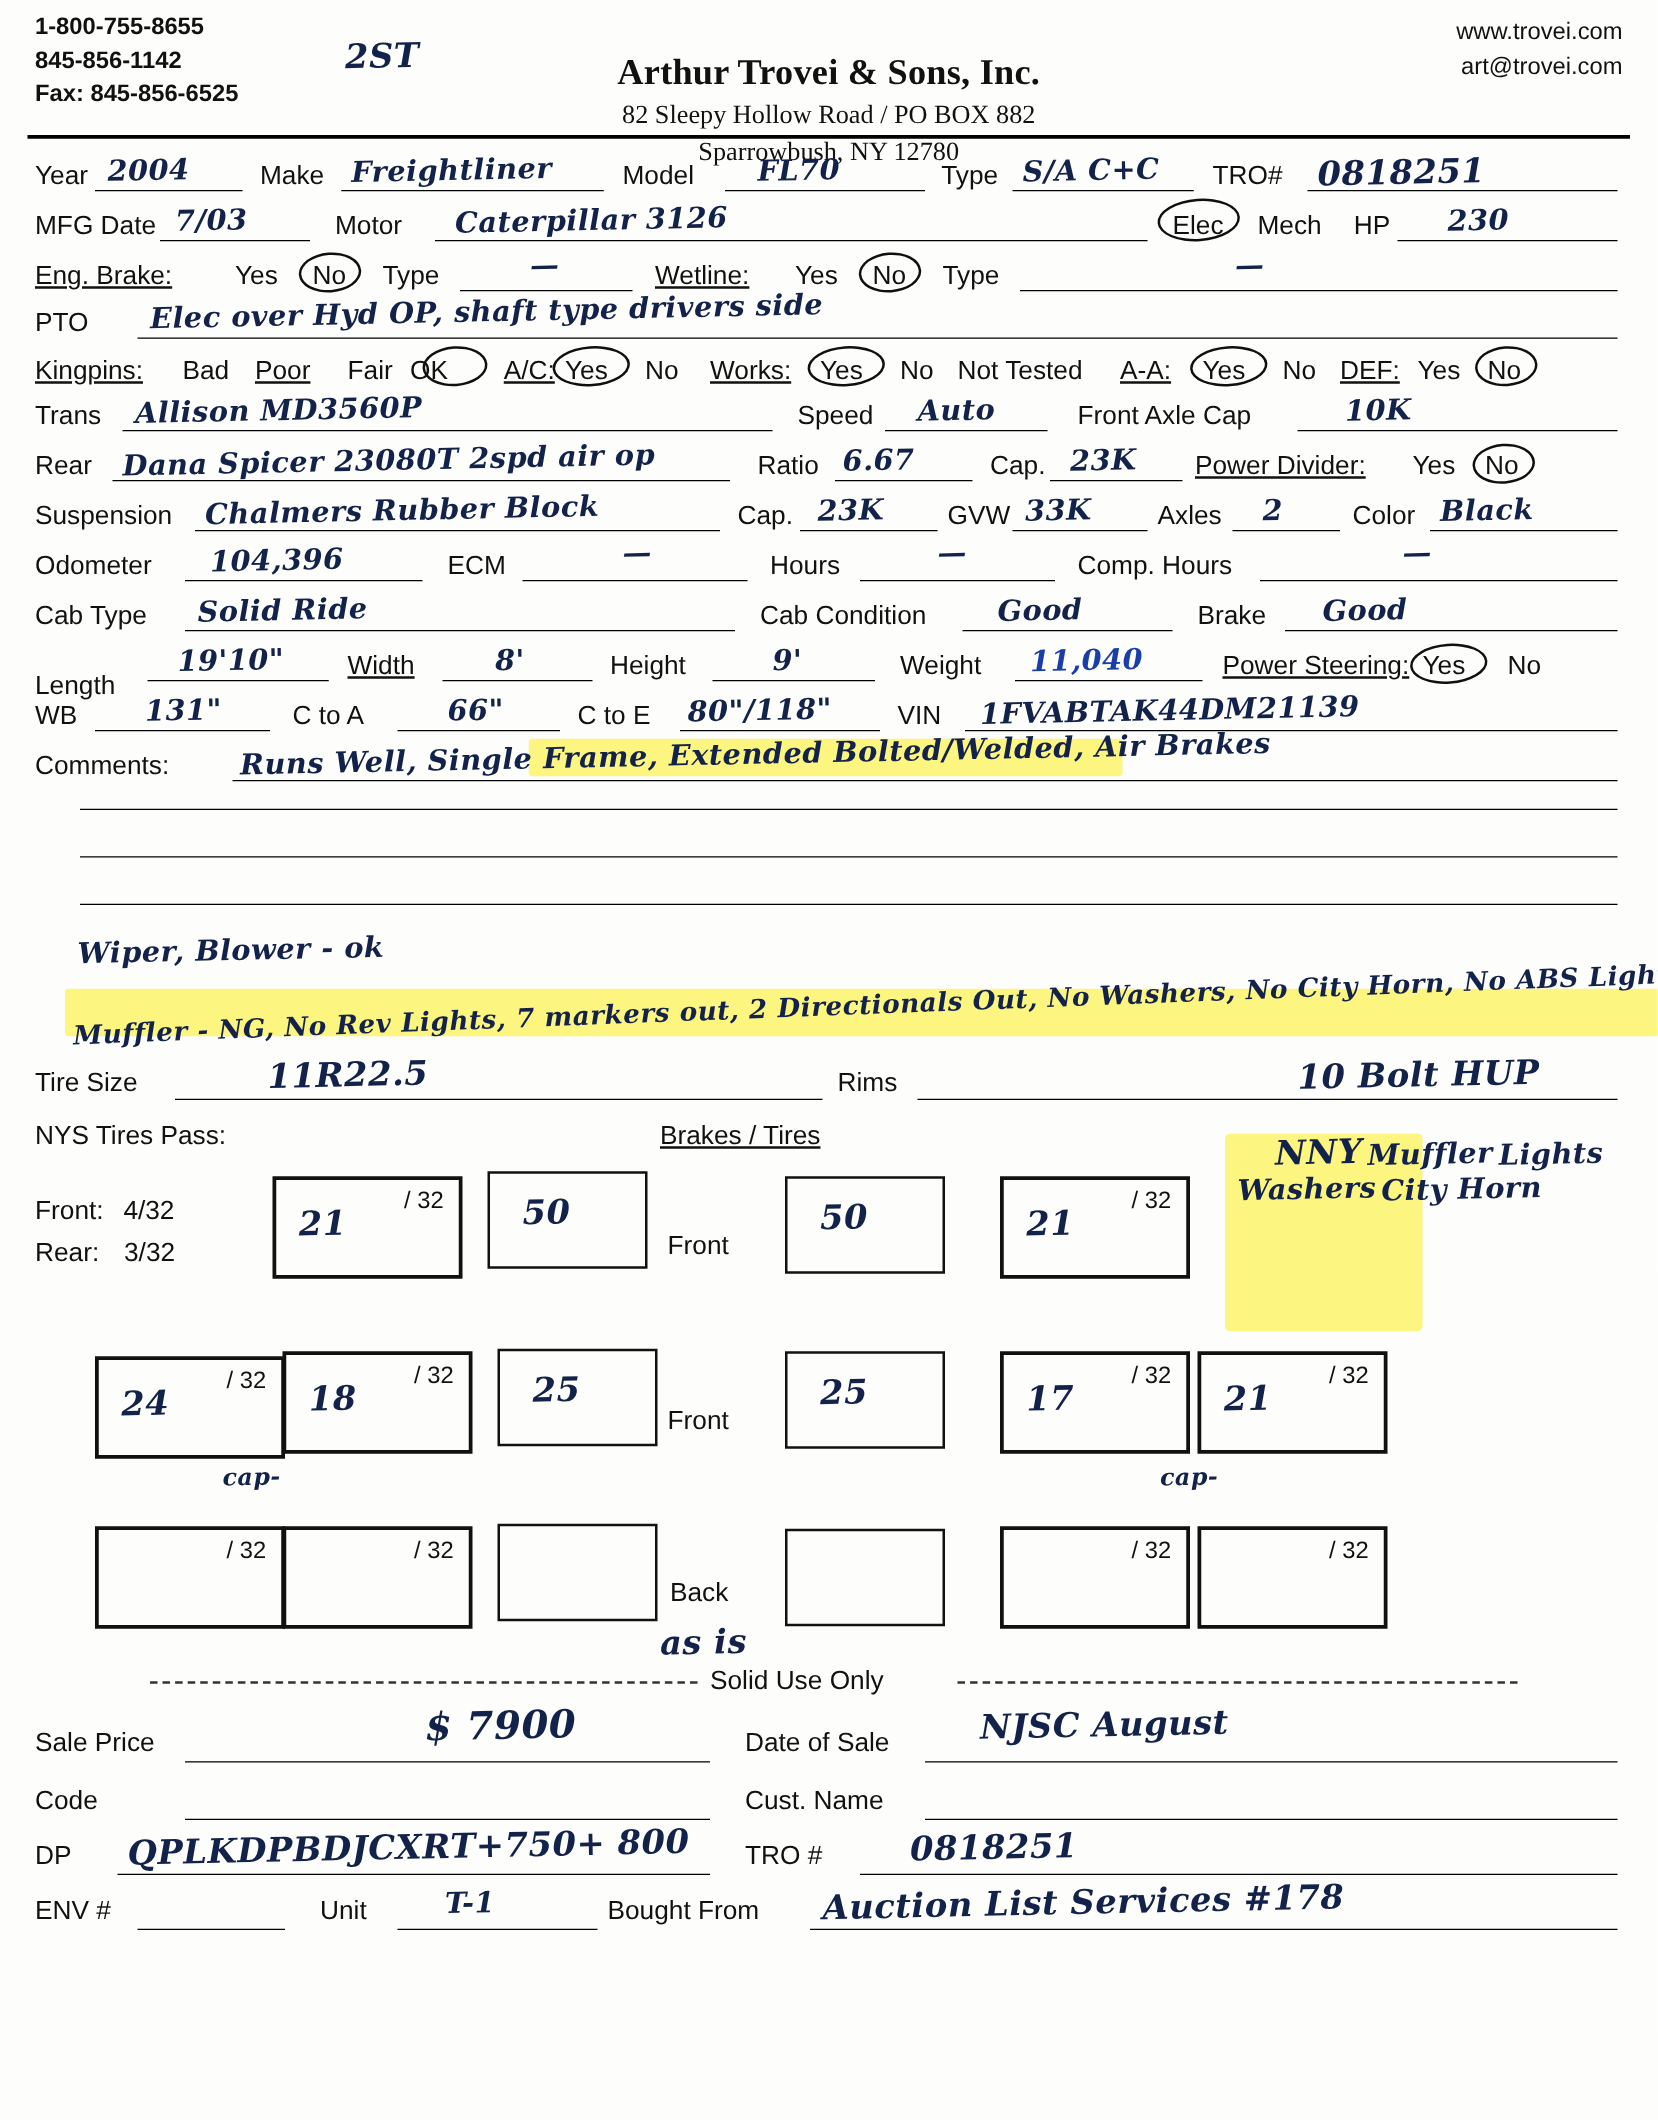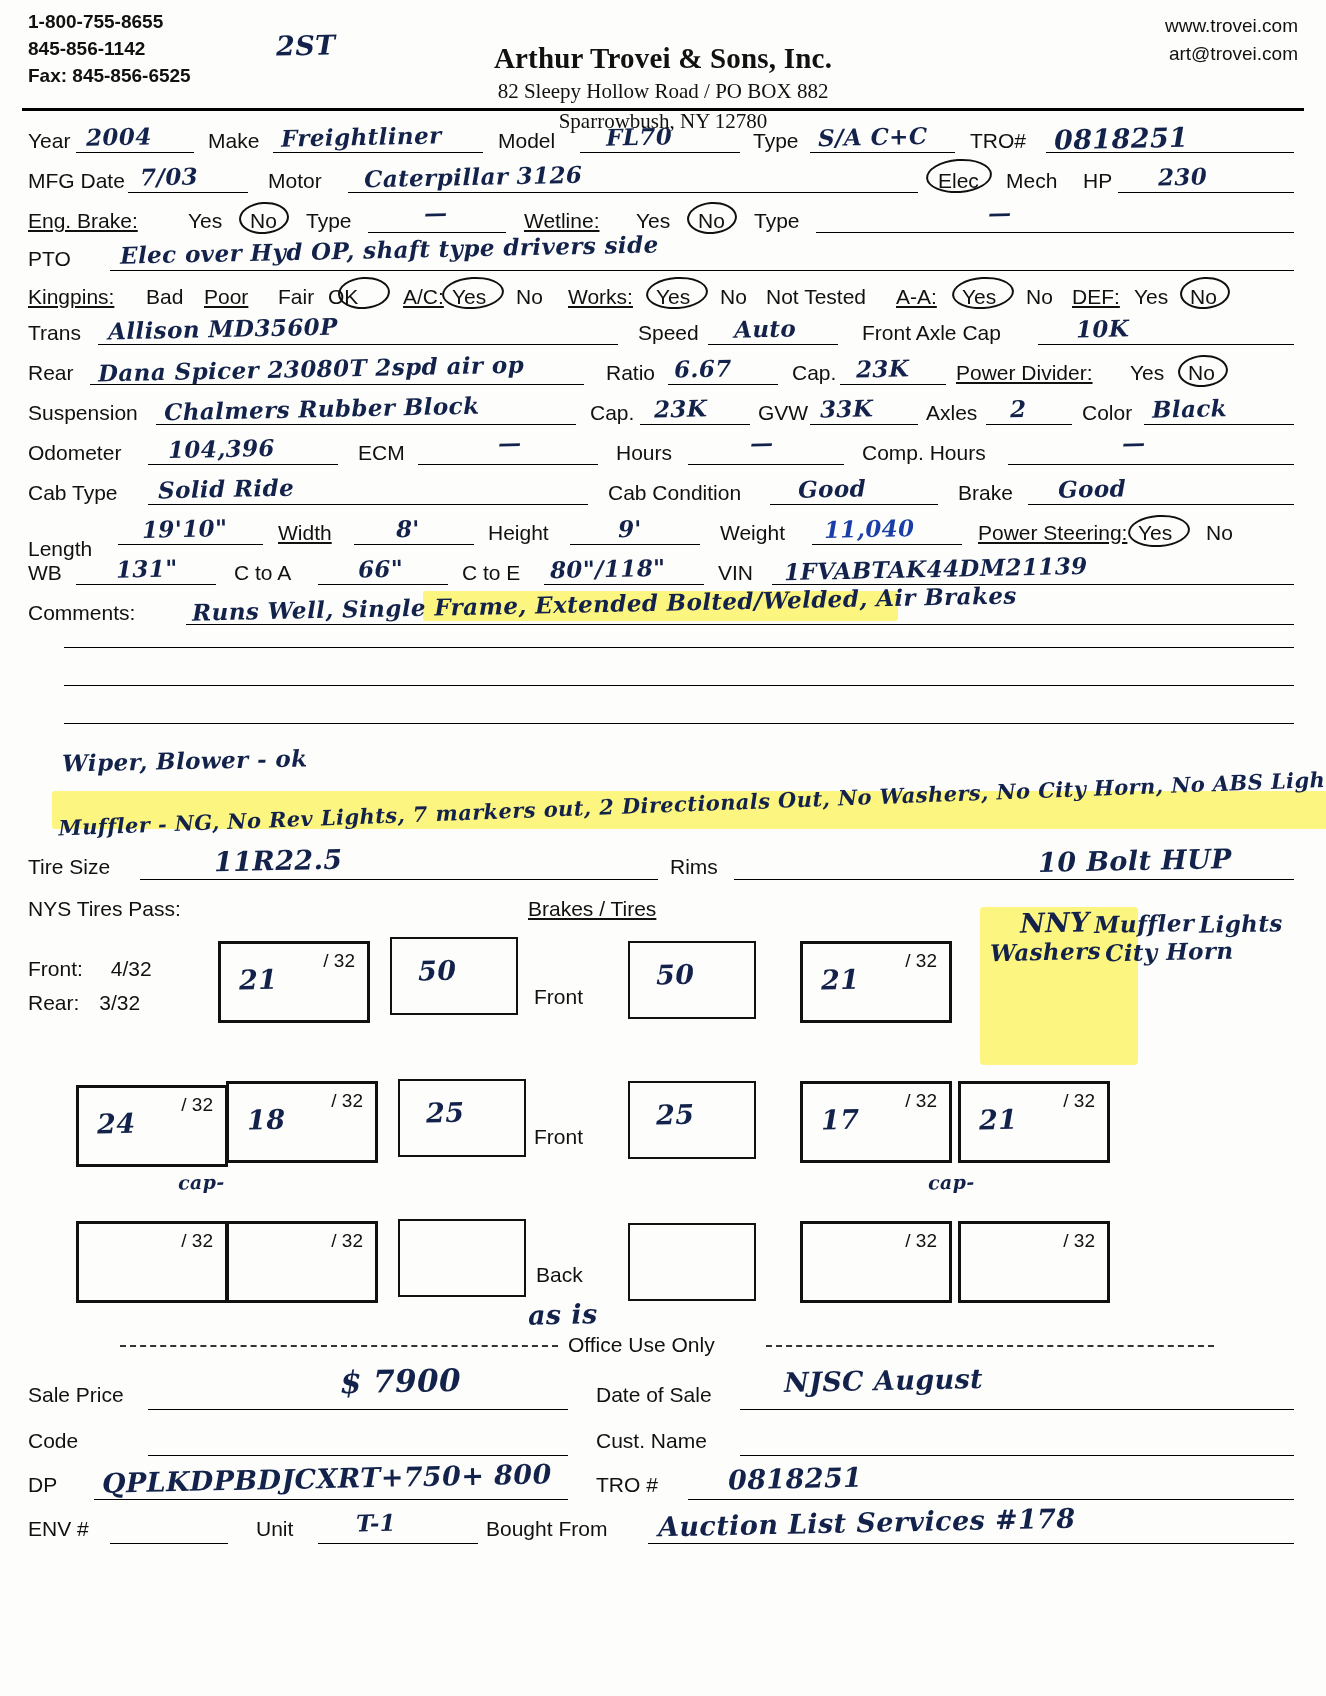--- a/index.html
+++ b/index.html
@@ -448,21 +448,21 @@
     <span class="val hw lg" style="left:1010px; top:4px;">10 Bolt HUP</span>
   </div>
 
   <div style="position:relative; height:432px;">
 
     <span class="ctr-label" style="left:0; top:8px;">NYS Tires Pass:</span>
     <span class="sect-title" style="left:500px; top:8px;">Brakes / Tires</span>
 
     <span class="ctr-label" style="left:0; top:68px;">
       <span>Front:</span>
-      <span style="margin-left:22px;">4/32</span>
+      <span style="margin-left:10px;">4/32</span>
     </span>
     <span class="ctr-label" style="left:0; top:102px;">
       <span>Rear:</span>
       <span style="margin-left:14px;">3/32</span>
     </span>
 
     <div class="tbox thick" style="left:190px; top:52px; width:152px; height:82px;">
       <span class="den">/ 32</span>
       <span class="num hw lg">21</span>
     </div>
@@ -535,21 +535,21 @@
     <div class="tbox thick" style="left:930px; top:332px; width:152px; height:82px;">
       <span class="den">/ 32</span>
       <span class="num hw lg"></span>
     </div>
   </div>
 
   <div style="position:relative; height:230px;">
     <span class="hw lg" style="position:absolute; left:500px; top:-22px;">as is</span>
 
     <span class="dashrow" style="left:92px; top:24px; width:438px;"></span>
-    <span class="office" style="left:540px; top:12px;">Office Use Only</span>
+    <span class="office" style="left:540px; top:12px;">Solid Use Only</span>
     <span class="dashrow" style="left:738px; top:24px; width:448px;"></span>
 
     <span class="office" style="left:0; top:62px;">Sale Price</span>
     <span class="line" style="left:120px; width:420px; top:88px;"></span>
     <span class="hw xl" style="position:absolute; left:312px; top:42px;">$ 7900</span>
 
     <span class="office" style="left:568px; top:62px;">Date of Sale</span>
     <span class="line" style="left:712px; width:554px; top:88px;"></span>
     <span class="hw lg" style="position:absolute; left:756px; top:44px;">NJSC August</span>
 

